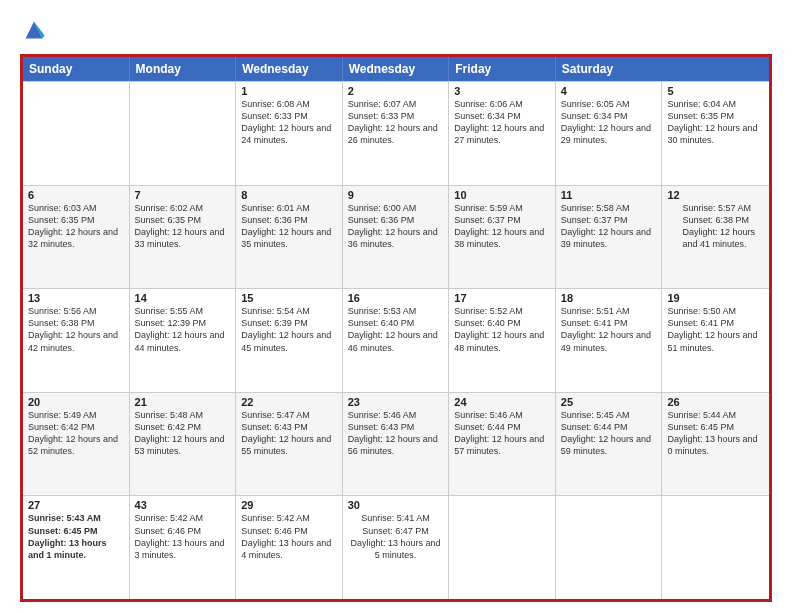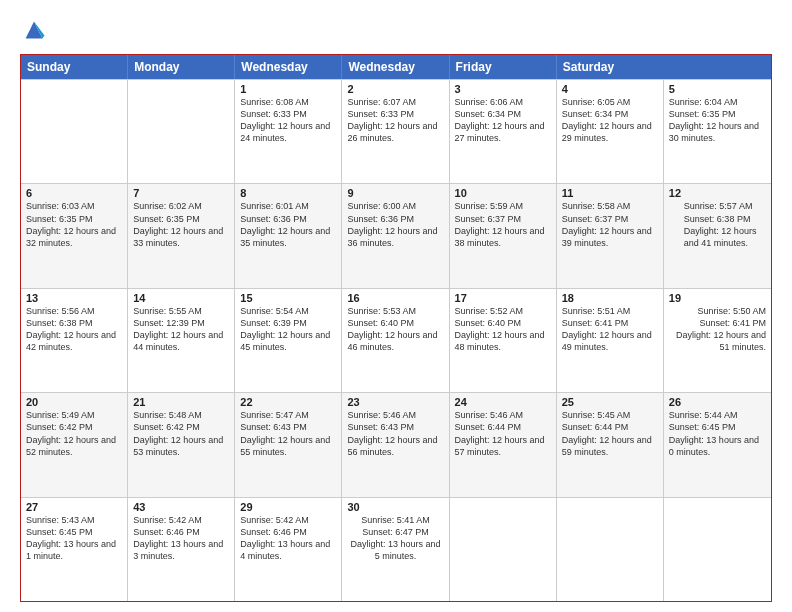--- a/index.html
+++ b/index.html
@@ -50,21 +50,21 @@
       color: #1a1a6e;
     }
     .subtitle {
       font-size: 16px;
       color: #333;
     }
     .calendar {
       flex: 1;
       display: flex;
       flex-direction: column;
-      border: 1px solid #b91c1c;
+      border: 3px solid #b91c1c;
     }
     .cal-header {
       display: grid;
       grid-template-columns: repeat(7, 1fr);
       background: #3a6abf;
     }
     .cal-header-cell {
       color: #fff;
       font-size: 12px;
       font-weight: bold;
@@ -253,21 +253,21 @@
 Daylight: 12 hours and 48 minutes.</div>
           </div>
           <div class="cal-cell">
             <div class="day-num">18</div>
             <div class="cell-info" style="white-space: pre-line;">Sunrise: 5:51 AM
 Sunset: 6:41 PM
 Daylight: 12 hours and 49 minutes.</div>
           </div>
           <div class="cal-cell">
             <div class="day-num">19</div>
-            <div class="cell-info" style="white-space: pre-line; text-align: right;">Sunrise: 5:50 AM
+            <div class="cell-info" style="white-space: pre-line;">Sunrise: 5:50 AM
 Sunset: 6:41 PM
 Daylight: 12 hours and 51 minutes.</div>
           </div>
         </div>
         <div class="cal-row alt-row">
           <div class="cal-cell">
             <div class="day-num">20</div>
             <div class="cell-info" style="white-space: pre-line;">Sunrise: 5:49 AM
 Sunset: 6:42 PM
 Daylight: 12 hours and 52 minutes.</div>
@@ -305,21 +305,21 @@
           <div class="cal-cell">
             <div class="day-num">26</div>
             <div class="cell-info" style="white-space: pre-line;">Sunrise: 5:44 AM
 Sunset: 6:45 PM
 Daylight: 13 hours and 0 minutes.</div>
           </div>
         </div>
         <div class="cal-row normal-row">
           <div class="cal-cell">
             <div class="day-num">27</div>
-            <div class="cell-info" style="white-space: pre-line;">Sunrise: 5:43 AM
+            <div class="cell-info" style="white-space: pre-line; font-weight: bold;">Sunrise: 5:43 AM
 Sunset: 6:45 PM
 Daylight: 13 hours and 1 minute.</div>
           </div>
           <div class="cal-cell">
             <div class="day-num">43</div>
             <div class="cell-info" style="white-space: pre-line;">Sunrise: 5:42 AM
 Sunset: 6:46 PM
 Daylight: 13 hours and 3 minutes.</div>
           </div>
           <div class="cal-cell">

